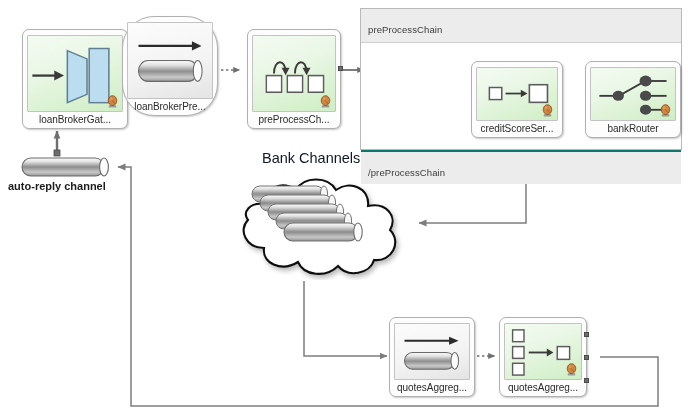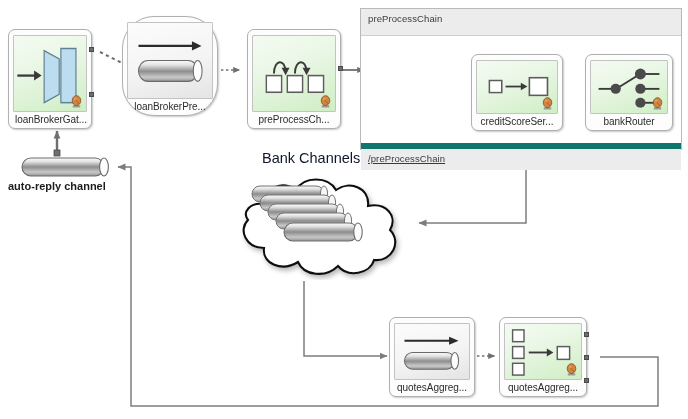--- a/index.html
+++ b/index.html
@@ -27,30 +27,29 @@
   .group {
     position: absolute;
     background: #ffffff;
     border: 1px solid #b9b9b9;
   }
   .group-header, .group-footer {
     background: #ececec;
     border-bottom: 1px solid #cfcfcf;
     font-size: 9.5px;
     color: #3b3b3b;
-    padding: 4px 0 3px 7px;
+    padding: 15px 0 3px 7px;
     letter-spacing: 0.1px;
-    height: 27px;
+    height: 34px;
     line-height: 11px;
     white-space: nowrap;
   }
   .group-footer {
     border-bottom: none;
-    border-top: 6px solid #0f766e;
-    text-decoration: underline;
+    border-top: 2px solid #0f766e;
   }
   .group-body { position: relative; }
 
   
   .node {
     position: absolute;
     background: #fdfdfd;
     border: 1px solid #b0b0b0;
     border-radius: 7px;
     box-shadow: 1px 1px 2px rgba(0,0,0,0.22);
@@ -204,21 +203,21 @@
             <rect x="3" y="11" width="8" height="2.4" fill="#9a9a9a"></rect>
             <rect x="6" y="8.6" width="2" height="3" fill="#8d8d8d"></rect>
             <ellipse cx="7" cy="6" rx="4.6" ry="5.3" fill="#d2853f" stroke="#8a4f1c" stroke-width="0.9"></ellipse>
             <path d="M4,3.4 Q7,6.6 9.8,9.3" stroke="#8a4f1c" stroke-width="0.8" fill="none"></path>
             <ellipse cx="5.5" cy="4.1" rx="1.5" ry="1.8" fill="#e6a868" opacity="0.75"></ellipse>
           </svg>
         </div>
         <div class="node-label">creditScoreSer...</div>
       </div>
 
-      <div class="node" style="left:224px; top:18px; width:88px; height:77px;">
+      <div class="node" style="left:224px; top:18px; width:96px; height:77px;">
         <div class="node-icon green">
           <svg viewBox="0 0 80 56" width="100%" height="100%" preserveAspectRatio="none">
             <line x1="8" y1="30" x2="24" y2="30" stroke="#3a3a3a" stroke-width="2"></line>
             <line x1="28" y1="29" x2="50" y2="15" stroke="#3a3a3a" stroke-width="2"></line>
             <line x1="56" y1="14" x2="72" y2="14" stroke="#3a3a3a" stroke-width="2"></line>
             <line x1="56" y1="30" x2="72" y2="30" stroke="#3a3a3a" stroke-width="2"></line>
             <line x1="56" y1="45" x2="72" y2="45" stroke="#3a3a3a" stroke-width="2"></line>
             <circle cx="26" cy="30" r="5.4" fill="#4a4a4a"></circle>
             <circle cx="52" cy="14" r="5.8" fill="#4a4a4a"></circle>
             <circle cx="52" cy="30" r="5.4" fill="#4a4a4a"></circle>
@@ -232,21 +231,21 @@
             <ellipse cx="5.5" cy="4.1" rx="1.5" ry="1.8" fill="#e6a868" opacity="0.75"></ellipse>
           </svg>
         </div>
         <div class="node-label">bankRouter</div>
       </div>
 
     </div>
     <div class="group-footer">/preProcessChain</div>
   </div>
 
-  <div class="node" style="left:8px; top:29px; width:84px; height:100px;align-items:flex-end;">
+  <div class="node" style="left:22px; top:29px; width:106px; height:100px;">
     <div class="node-icon green">
       <svg viewBox="0 0 86 72" width="100%" height="100%" preserveAspectRatio="none">
         <line x1="4" y1="38" x2="26" y2="38" stroke="#3a3a3a" stroke-width="2.2"></line>
         <path d="M24,33.2 L33,38 L24,42.8 z" fill="#3a3a3a"></path>
         <path d="M36,14 L54,22 L54,56 L36,64 z" fill="#bcdcf0" stroke="#5f7f92" stroke-width="1.4"></path>
         <rect x="56" y="12" width="18" height="52" fill="#bcdcf0" stroke="#5f7f92" stroke-width="1.4"></rect>
       </svg>
       <svg class="bean" viewBox="0 0 14 15">
         <rect x="3" y="11" width="8" height="2.4" fill="#9a9a9a"></rect>
         <rect x="6" y="8.6" width="2" height="3" fill="#8d8d8d"></rect>

